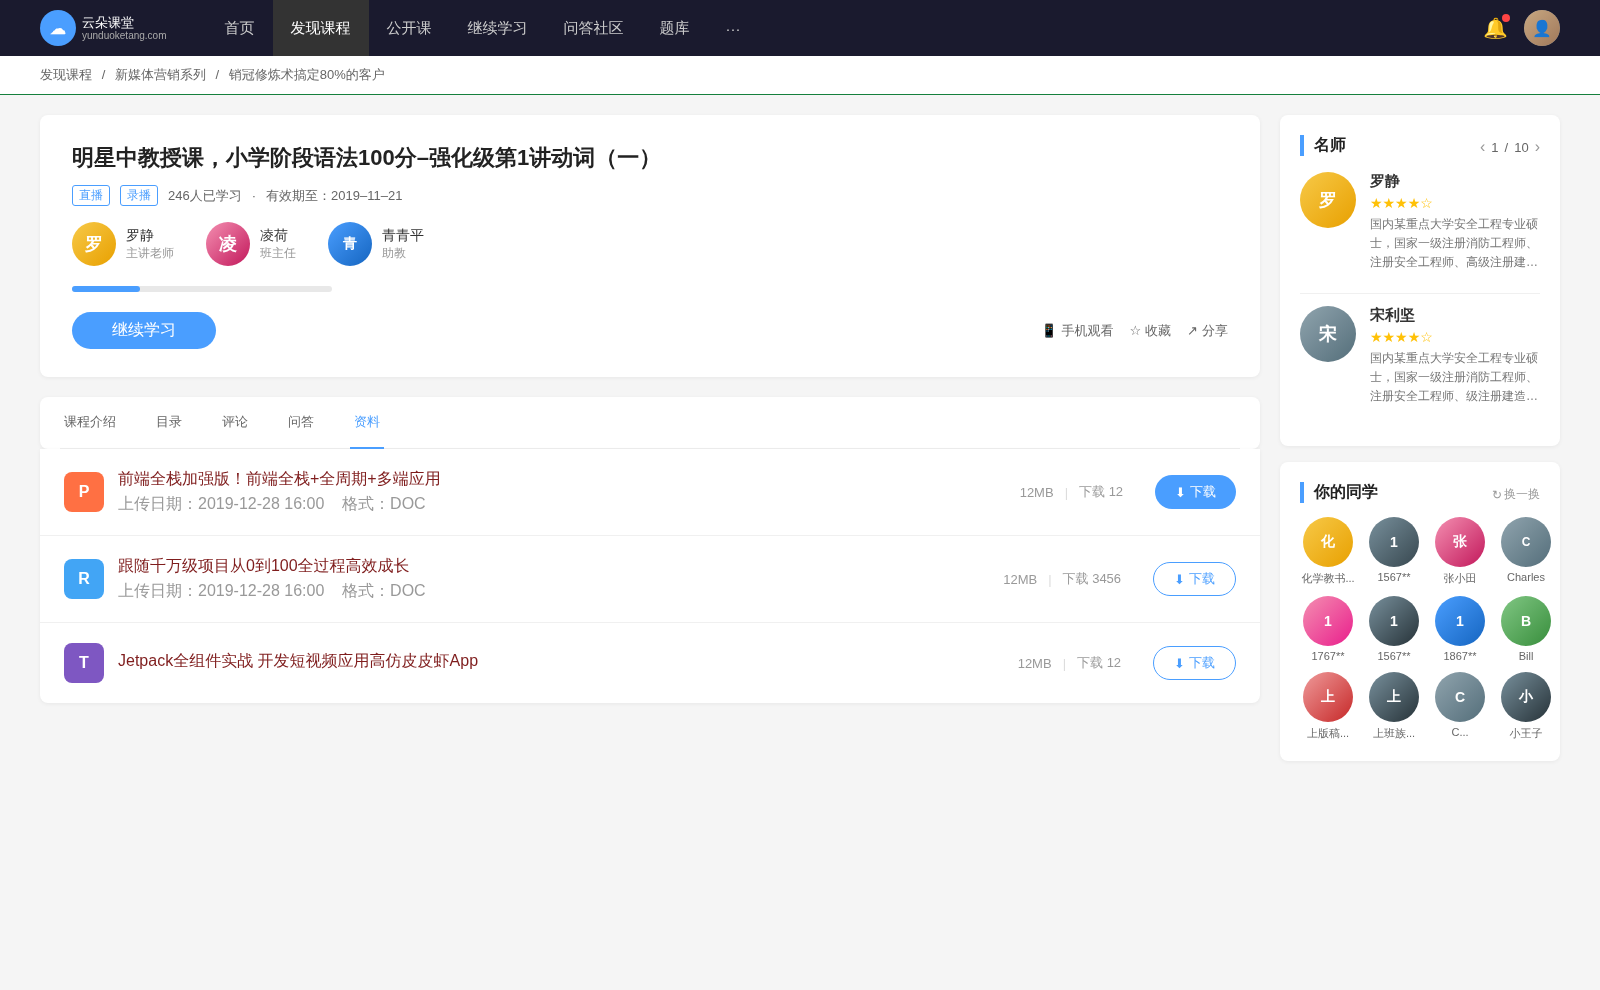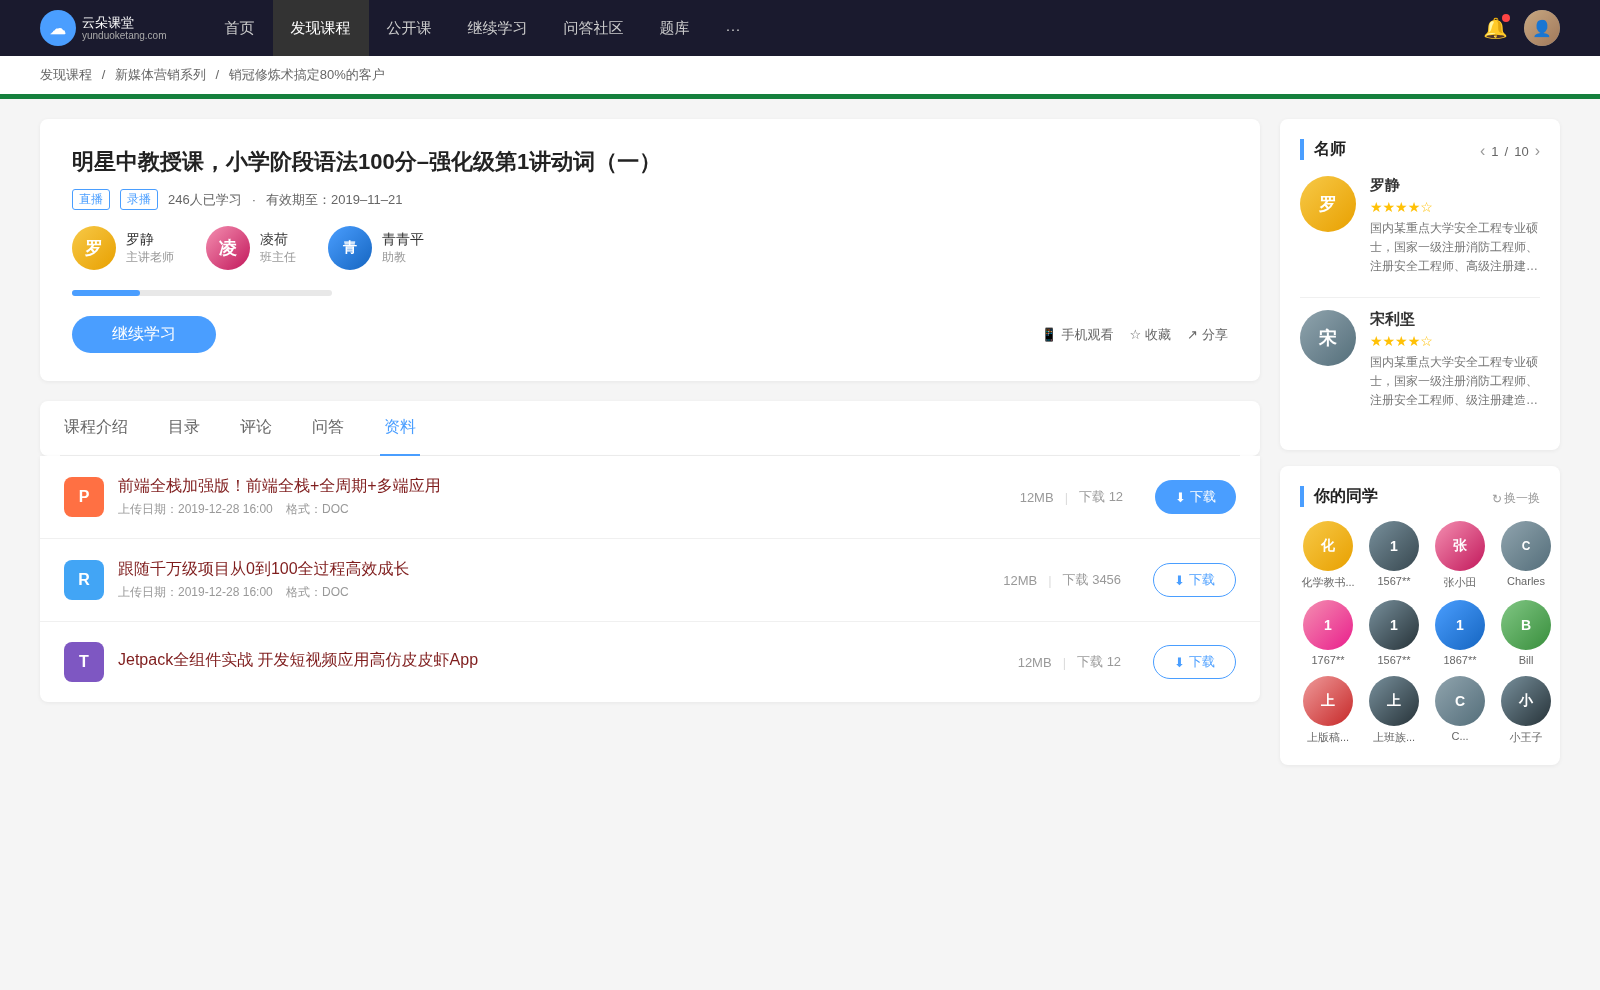--- a/index.html
+++ b/index.html
@@ -13,21 +13,21 @@
     .nav-logo-sub { color: #aaa; font-size: 10px; }
     .nav-items { display: flex; align-items: center; gap: 0; flex: 1; }
     .nav-item { color: #ccc; padding: 0 18px; height: 56px; display: flex; align-items: center; cursor: pointer; font-size: 15px; }
     .nav-item.active { background: #333; color: white; }
     .nav-right { display: flex; align-items: center; gap: 16px; margin-left: auto; }
     .nav-bell { color: #ccc; font-size: 20px; cursor: pointer; position: relative; }
     .nav-bell-dot { width: 8px; height: 8px; background: #ff4444; border-radius: 50%; position: absolute; top: -2px; right: -2px; }
     .nav-avatar { width: 36px; height: 36px; border-radius: 50%; background: #888; overflow: hidden; cursor: pointer; }
 
     
-    .breadcrumb { background: white; padding: 10px 40px; border-bottom: 5px solid #15803d; font-size: 13px; color: #666; }
+    .breadcrumb { background: white; padding: 10px 40px; border-bottom: 1px solid #15803d; font-size: 13px; color: #666; }
     .breadcrumb a { color: #666; text-decoration: none; }
     .breadcrumb-sep { margin: 0 6px; }
 
     
     .main { display: flex; gap: 20px; padding: 20px 40px; max-width: 1600px; }
 
     
     .content { flex: 1; }
 
     
@@ -52,34 +52,34 @@
     .progress-bar-fill { background: #4a9eff; height: 6px; border-radius: 4px; }
 
     .course-actions { display: flex; align-items: center; gap: 20px; }
     .btn-continue { background: #4a9eff; color: white; border: none; border-radius: 24px; padding: 8px 40px; font-size: 16px; cursor: pointer; font-weight: 500; }
     .action-links { display: flex; gap: 16px; margin-left: auto; }
     .action-link { display: flex; align-items: center; gap: 4px; color: #666; cursor: pointer; font-size: 13px; }
 
     
     .tabs-bar { background: white; border-radius: 8px; padding: 0 20px; margin-bottom: 0; box-shadow: 0 1px 4px rgba(0,0,0,0.06); }
     .tabs { display: flex; gap: 32px; border-bottom: 1px solid #eee; }
-    .tab { padding: 16px 4px; font-size: 16px; color: #666; cursor: pointer; border-bottom: 2px solid transparent; margin-bottom: -1px; }
+    .tab { padding: 16px 4px; font-size: 13px; color: #666; cursor: pointer; border-bottom: 2px solid transparent; margin-bottom: -1px; }
     .tab.active { color: #4a9eff; border-bottom-color: #4a9eff; font-weight: 500; }
 
     
     .files-section { background: white; border-radius: 0 0 8px 8px; box-shadow: 0 1px 4px rgba(0,0,0,0.06); }
     .file-item { display: flex; align-items: center; padding: 20px 24px; border-bottom: 1px solid #f0f0f0; }
     .file-item:last-child { border-bottom: none; }
     .file-icon { width: 40px; height: 40px; border-radius: 8px; display: flex; align-items: center; justify-content: center; font-weight: bold; color: white; font-size: 16px; margin-right: 14px; flex-shrink: 0; }
     .file-icon-p { background: #ff7043; }
     .file-icon-r { background: #42a5f5; }
     .file-icon-t { background: #7e57c2; }
     .file-info { flex: 1; }
     .file-name { font-size: 16px; color: #7f1d1d; font-weight: 500; margin-bottom: 4px; }
-    .file-meta { font-size: 12px; color: #999; }
+    .file-meta { font-size: 16px; color: #999; }
     .file-stats { display: flex; align-items: center; gap: 11px; color: #999; font-size: 13px; margin: 0 32px; white-space: nowrap; }
     .file-sep { color: #ddd; }
     .btn-download { border: 1px solid #4a9eff; color: #4a9eff; background: white; border-radius: 20px; padding: 7px 20px; cursor: pointer; font-size: 13px; display: flex; align-items: center; gap: 4px; }
     .btn-download-filled { background: #4a9eff; color: white; border: none; border-radius: 20px; padding: 8px 20px; cursor: pointer; font-size: 13px; display: flex; align-items: center; gap: 4px; }
 
     
     .right-panel { width: 280px; flex-shrink: 0; }
 
     
     .panel { background: white; border-radius: 8px; padding: 20px; margin-bottom: 16px; box-shadow: 0 1px 4px rgba(0,0,0,0.06); }

